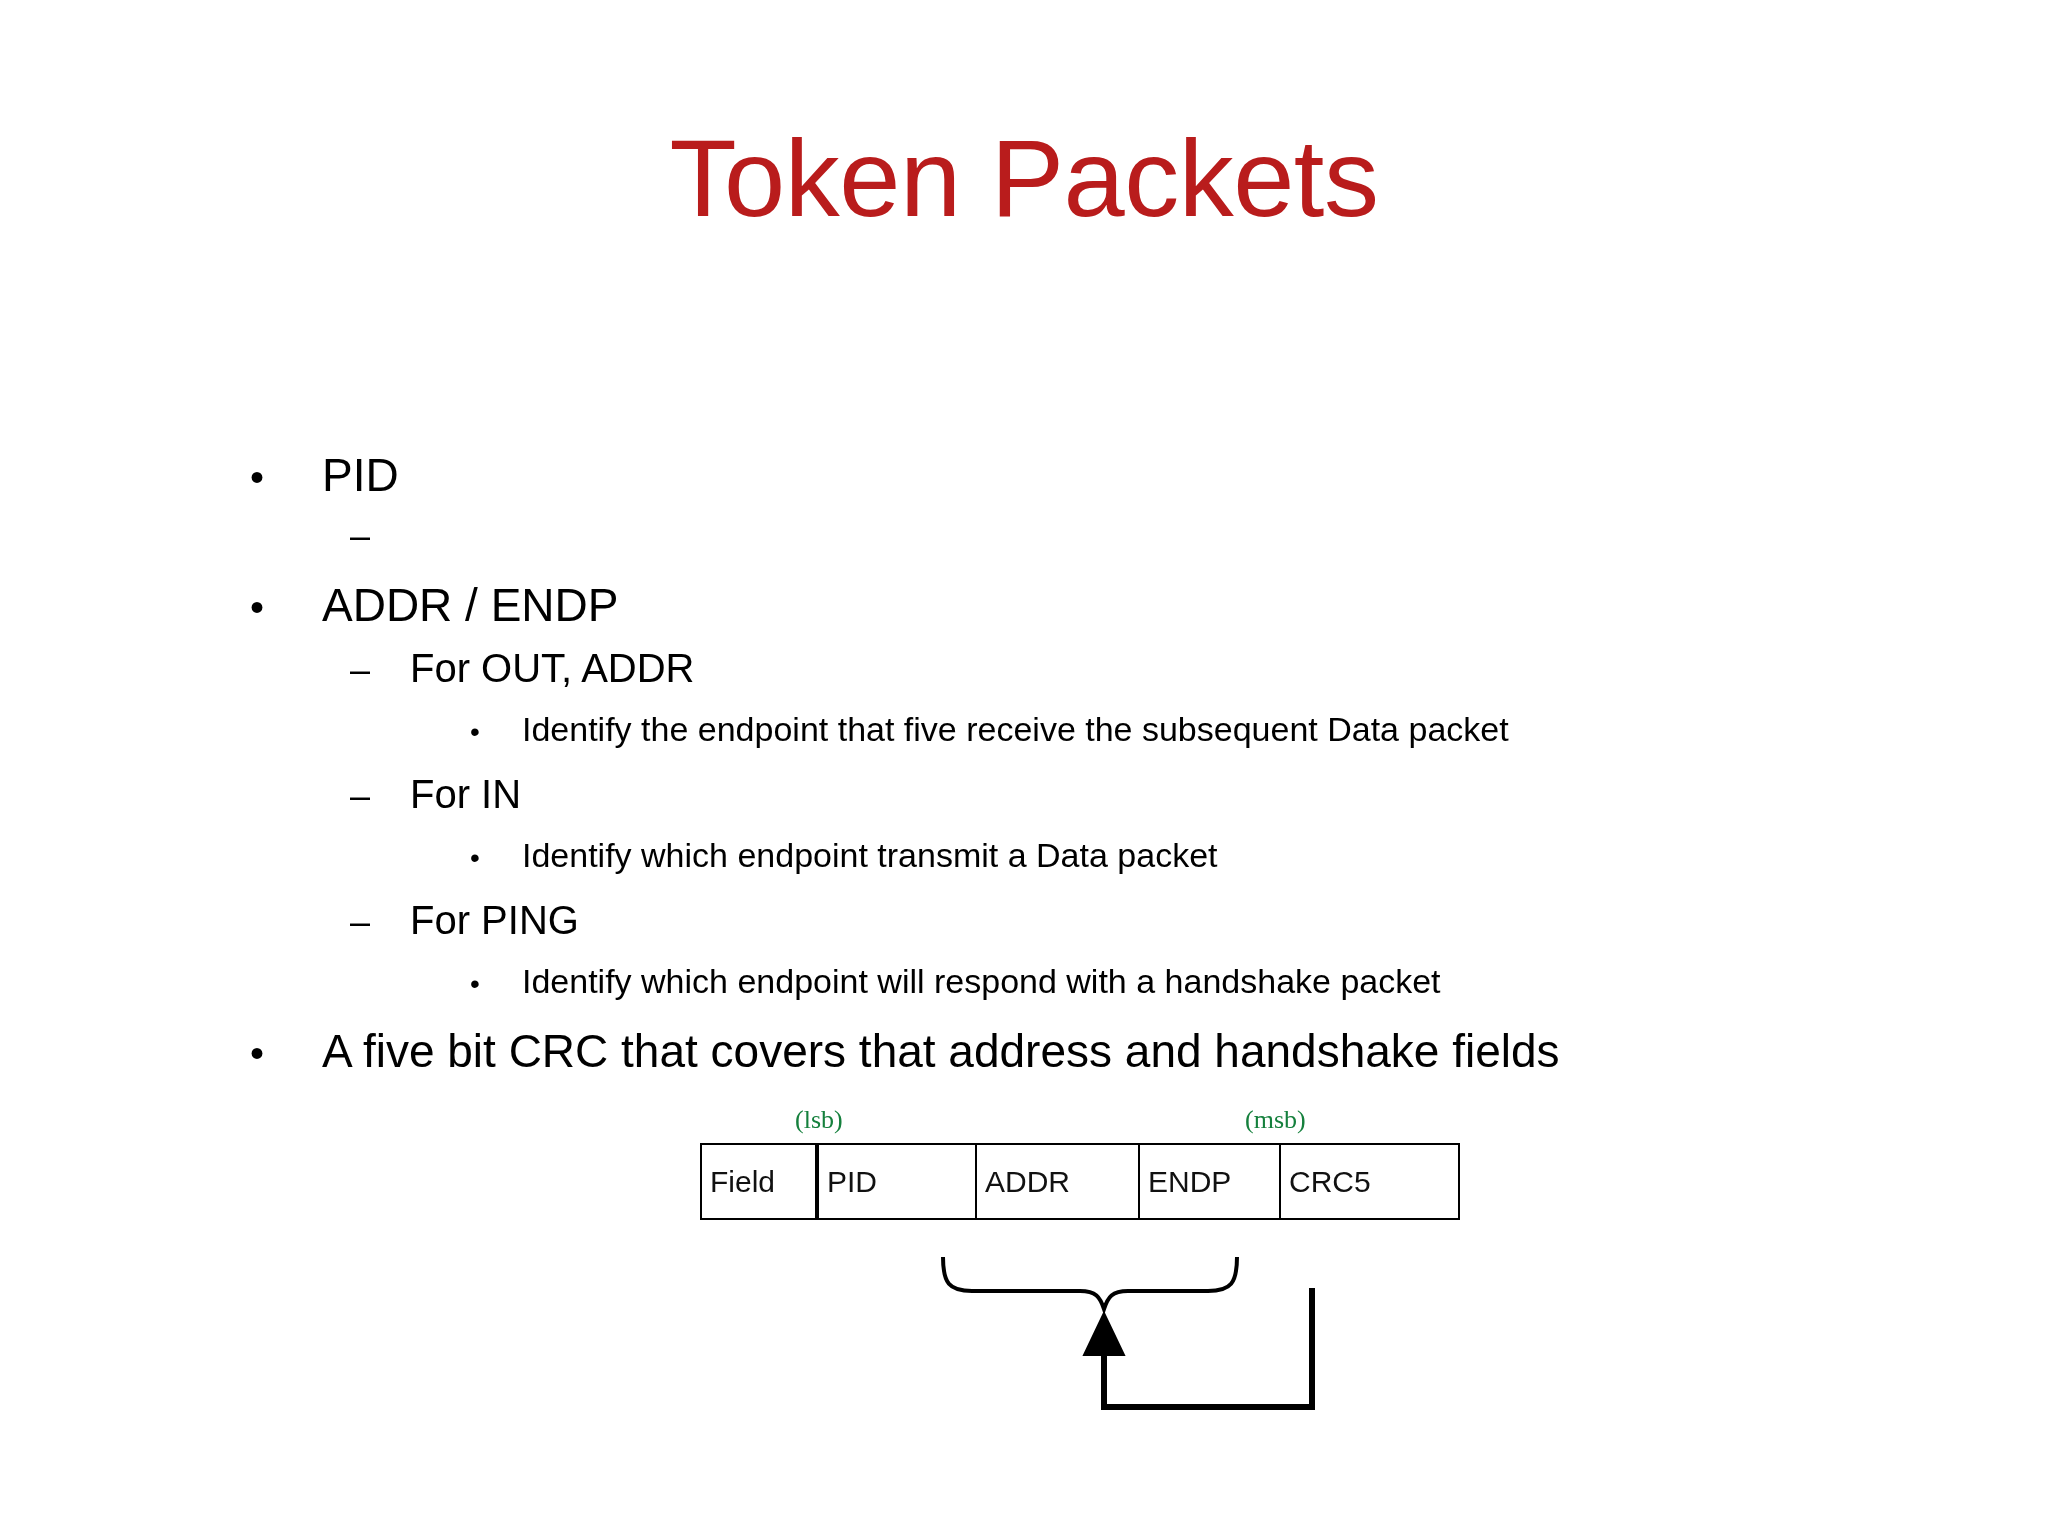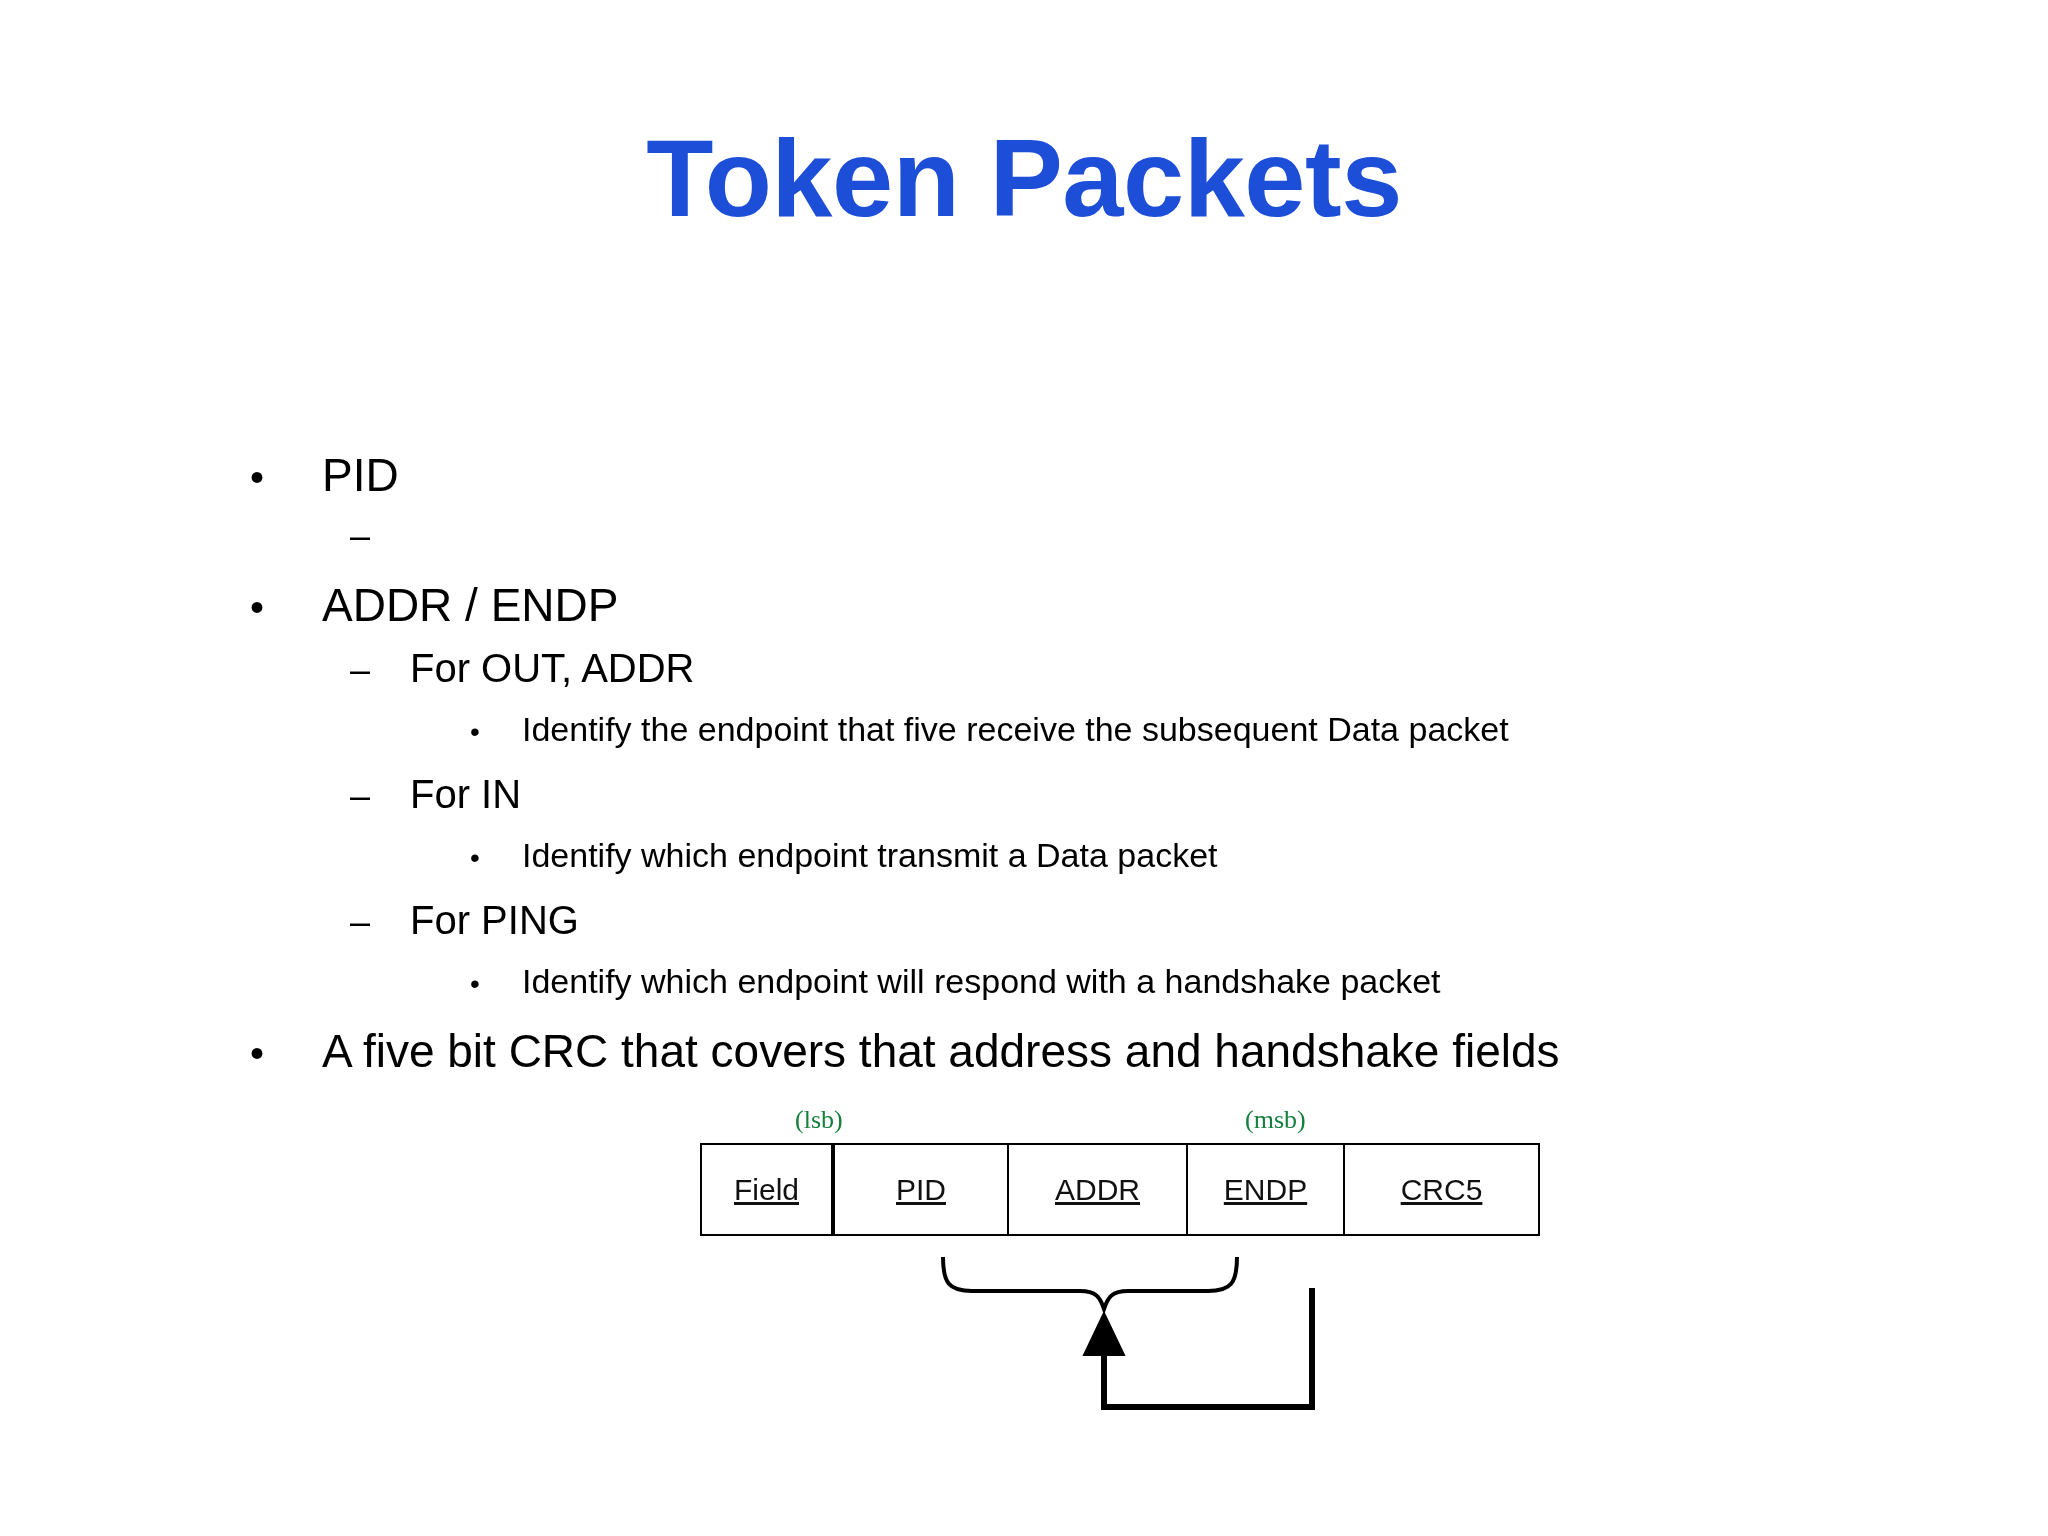--- a/index.html
+++ b/index.html
@@ -24,24 +24,24 @@
 
   
   .slide-title {
     position: absolute;
     left: 0;
     right: 0;
     top: 120px;
     text-align: center;
     font-size: 110px;
     line-height: 1.05;
-    font-weight: 700;
+    font-weight: 400;
     letter-spacing: -0.5px;
     font-family: "Liberation Sans", sans-serif;
-    color: #1d4ed8;
+    color: #b91c1c;
     white-space: nowrap;
   }
 
   
   .body-block {
     position: absolute;
     left: 250px;
     top: 452px;
     width: 1600px;
   }
@@ -138,28 +138,26 @@
   .packet-table {
     position: absolute;
     left: 0px;
     top: 48px;
     width: 666px;
     border-collapse: collapse;
     table-layout: fixed;
   }
   .packet-table td {
     border: 2px solid #000000;
-    text-align: center;
     vertical-align: middle;
     height: 57px;
     font-family: "Liberation Sans", sans-serif;
     font-size: 30px;
     color: #111111;
-    padding: 16px;
-    text-decoration: underline;
+    padding: 8px;
   }
   .col-label { width: 97px; }
   .col-pid   { width: 140px; }
   .col-addr  { width: 145px; }
   .col-endp  { width: 123px; margin-left: 13px; }
   .col-crc   { width: 161px; }
 
   
   .packet-table td.sep-right {
     border-right: 4px solid #000000;

